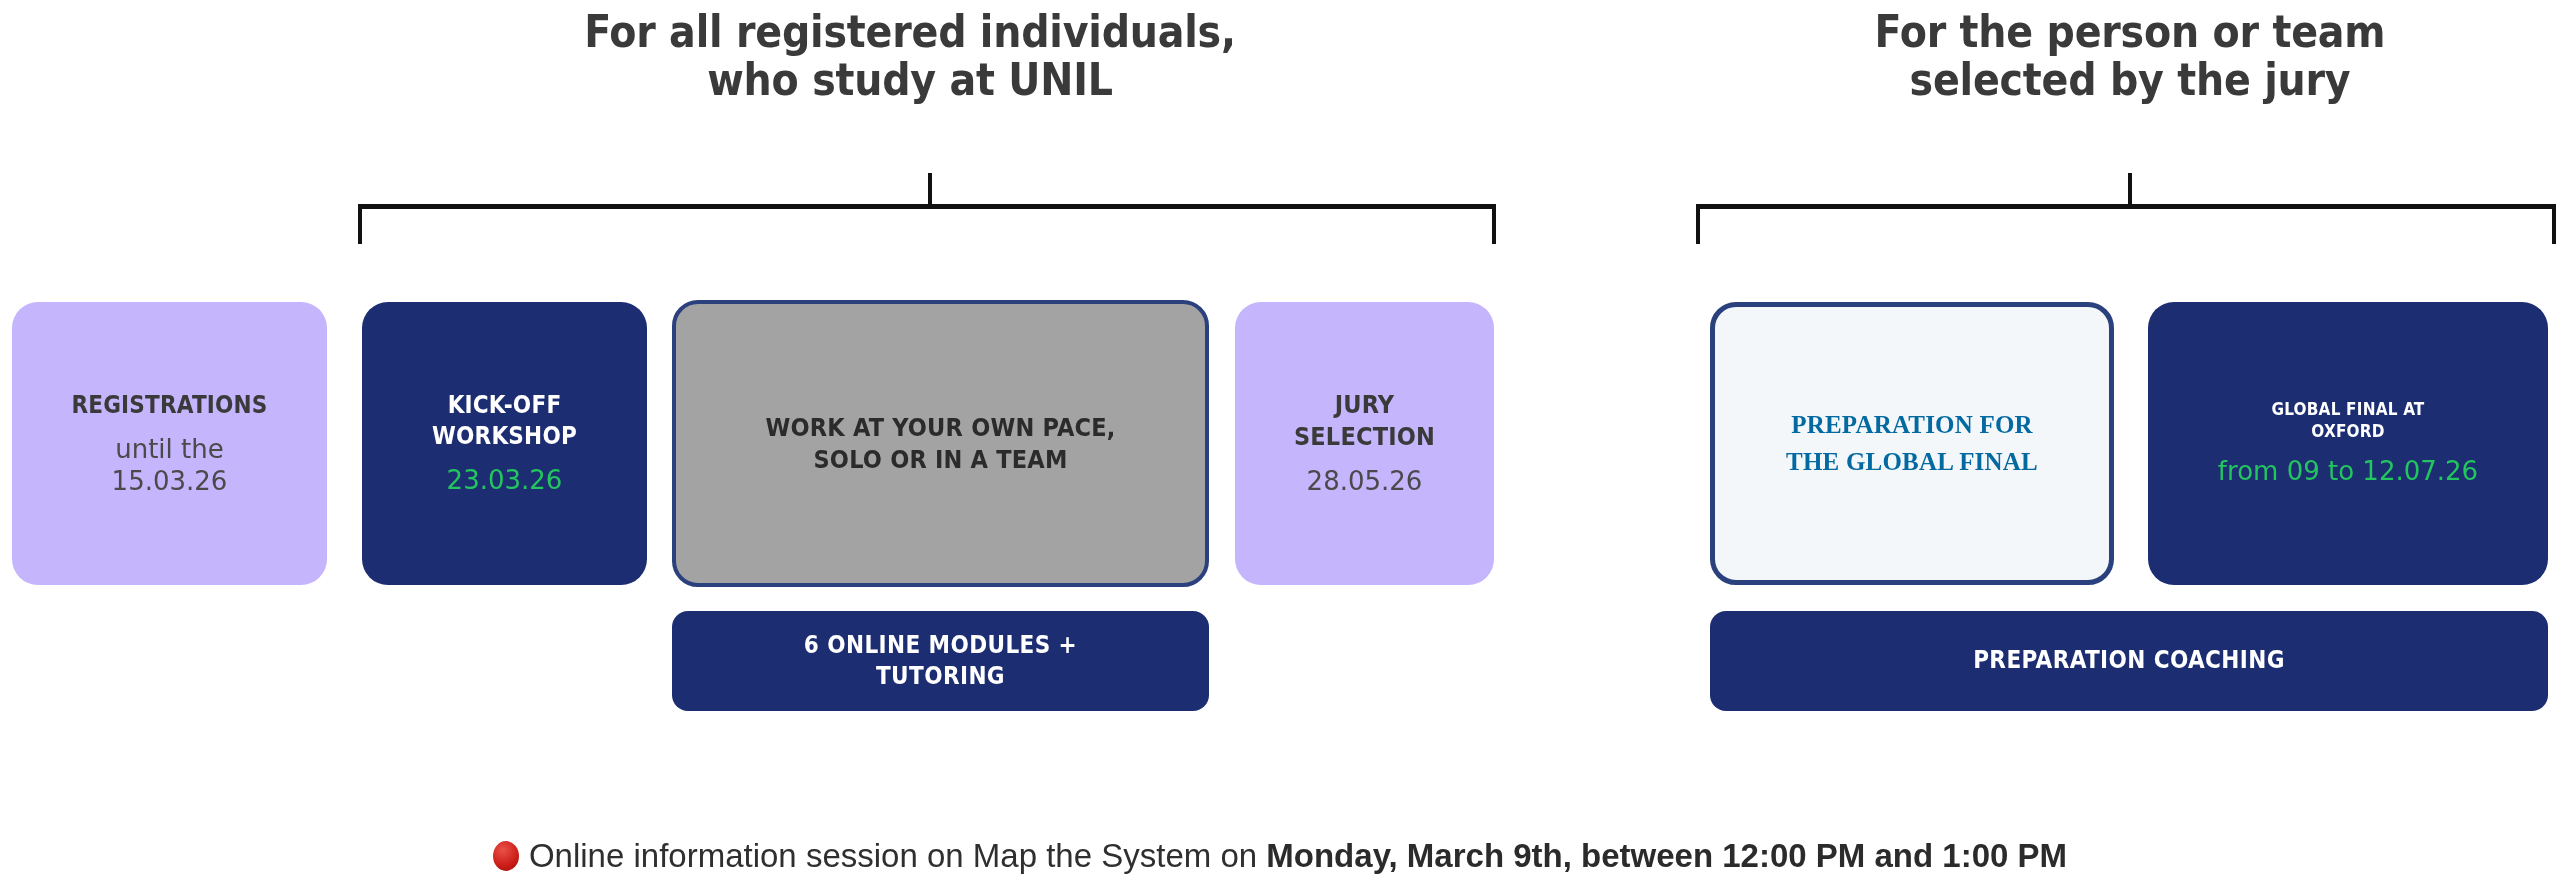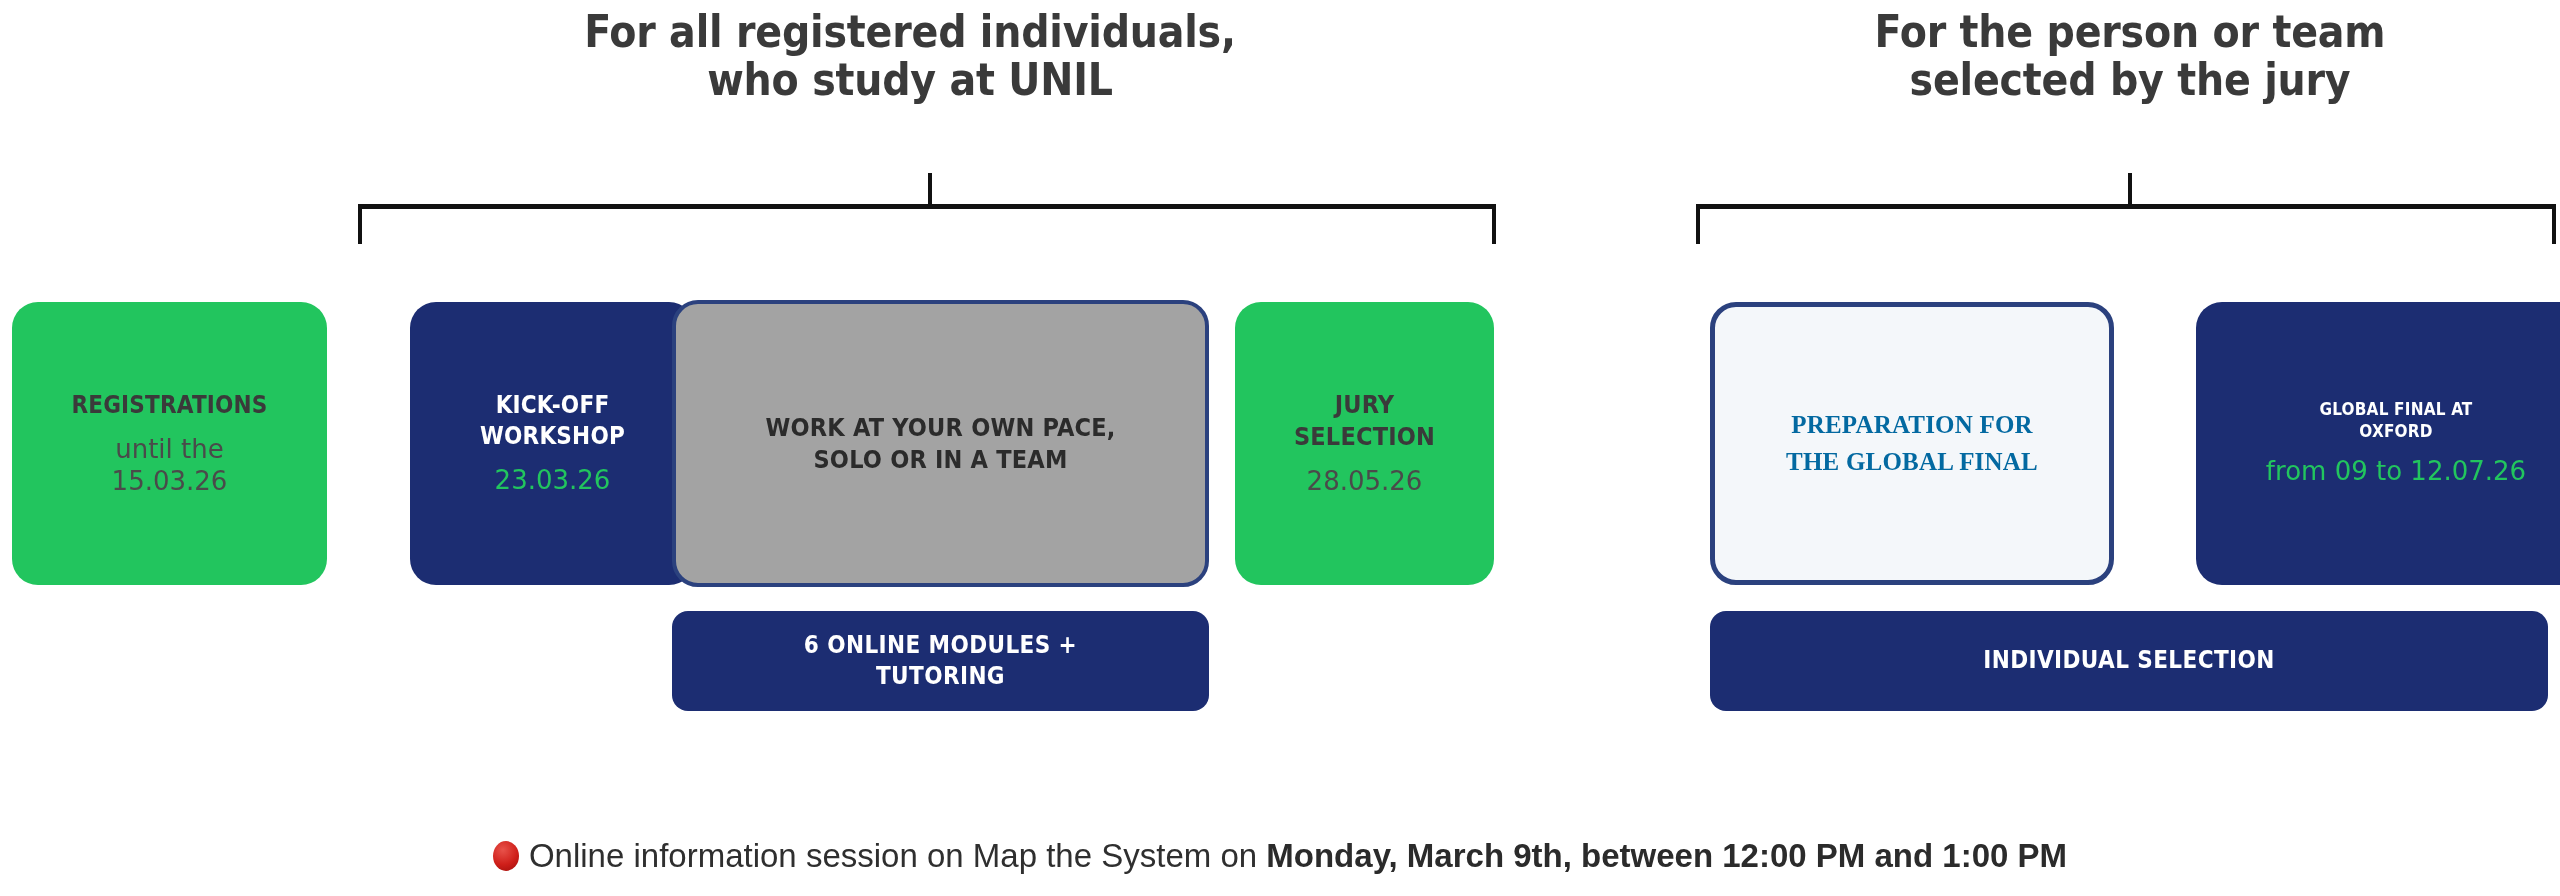--- a/index.html
+++ b/index.html
@@ -80,25 +80,25 @@
   }
   .card .subtitle {
     font-family: "DejaVu Sans", sans-serif;
     font-weight: 400;
     font-size: 26px;
     line-height: 1.22;
     margin-top: 14px;
     white-space: pre-line;
   }
 
-  .card.gray  { background: #22c55e; }
+  .card.gray  { background: #c4b5fd; }
   .card.gray .title { color: #3a3a3a; }
   .card.gray .subtitle { color: #4a4a4a; }
 
-  .card.navy  { background: #1c2d72; margin-left: 48px; }
+  .card.navy  { background: #1c2d72; }
   .card.navy .title { color: #ffffff; }
   .card.navy .subtitle { color: #22c55e; }
 
   .card.outline { background: #a3a3a3; border: 4px solid #2b417e; }
   .card.outline .title { color: #2b2b2b; }
 
   .card.outline-soft { background: #f4f7fa; border: 5px solid #2b417e; }
   .card.outline-soft .title { color: #0369a1; font-family: Liberation Serif, serif; }
 
   
@@ -218,20 +218,20 @@
 OXFORD</div>
     <div class="subtitle">from 09 to 12.07.26</div>
   </div>
 
   <div id="bar-modules" class="bar">
     <div class="label">6 ONLINE MODULES +
 TUTORING</div>
   </div>
 
   <div id="bar-coaching" class="bar">
-    <div class="label">INDIVIDUAL SELECTION</div>
+    <div class="label">PREPARATION COACHING</div>
   </div>
 
   <div id="footer-note">
     <span class="dot"></span><span class="plain">Online information session on Map the System on </span><span class="strong">Monday, March 9th, between 12:00 PM and 1:00 PM</span>
   </div>
 
 </div>
 
 </body></html>

